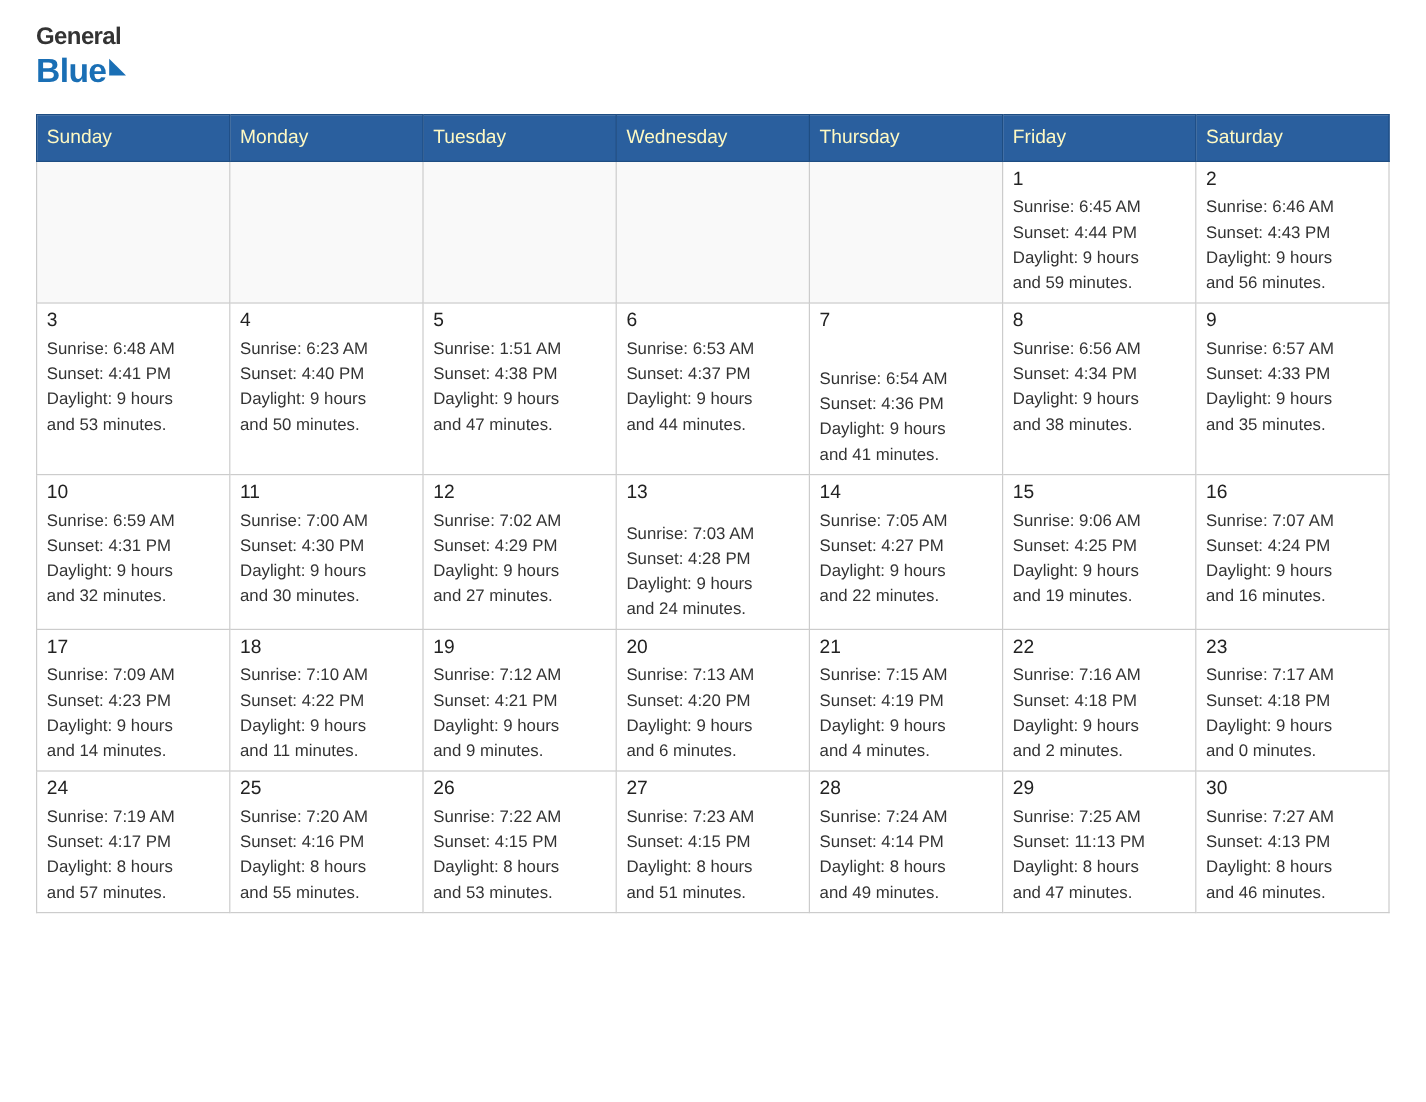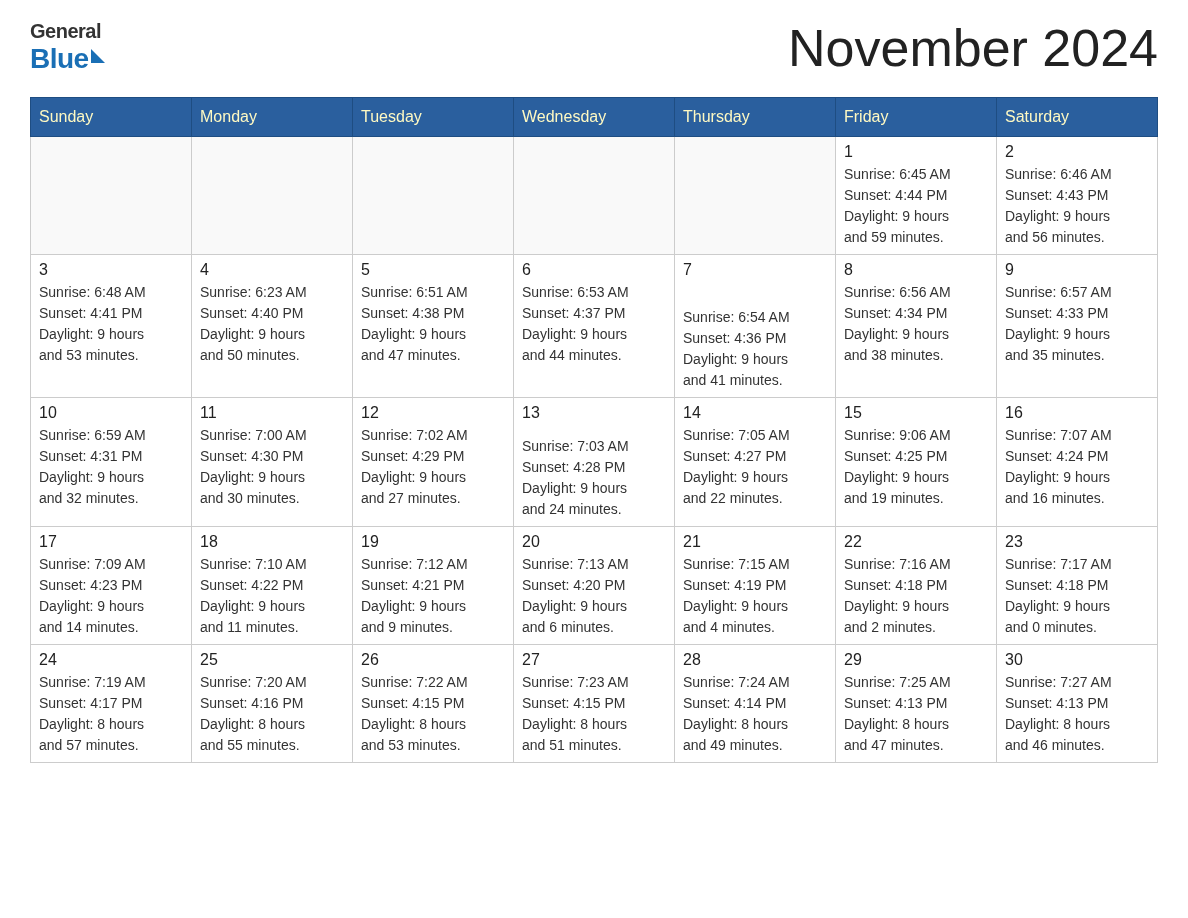--- a/index.html
+++ b/index.html
@@ -104,21 +104,20 @@
 
 <div class="header">
   <div class="logo">
     <span class="logo-general">General</span>
     <div class="logo-blue-row">
       <span class="logo-blue">Blue</span>
       <div class="logo-triangle"></div>
     </div>
   </div>
   <div class="title-block">
-    <div class="month-year">November 2024</div>
   </div>
 </div>
 
 <table class="calendar">
   <thead>
     <tr>
     <th>Sunday</th>
         <th>Monday</th>
         <th>Tuesday</th>
         <th>Wednesday</th>
@@ -159,21 +158,21 @@
         </td>
         <td class="row-top">
           <span class="day-num">4</span>
           <div class="day-info" style="white-space: pre-line;">Sunrise: 6:23 AM
 Sunset: 4:40 PM
 Daylight: 9 hours
 and 50 minutes.</div>
         </td>
         <td class="row-top">
           <span class="day-num">5</span>
-          <div class="day-info" style="white-space: pre-line;">Sunrise: 6:51 AM
+          <div class="day-info" style="white-space: pre-line;">Sunrise: 1:51 AM
 Sunset: 4:38 PM
 Daylight: 9 hours
 and 47 minutes.</div>
         </td>
         <td class="row-top">
           <span class="day-num">6</span>
           <div class="day-info" style="white-space: pre-line;">Sunrise: 6:53 AM
 Sunset: 4:37 PM
 Daylight: 9 hours
 and 44 minutes.</div>
@@ -334,21 +333,21 @@
         <td class="row-top">
           <span class="day-num">28</span>
           <div class="day-info" style="white-space: pre-line;">Sunrise: 7:24 AM
 Sunset: 4:14 PM
 Daylight: 8 hours
 and 49 minutes.</div>
         </td>
         <td class="row-top">
           <span class="day-num">29</span>
           <div class="day-info" style="white-space: pre-line;">Sunrise: 7:25 AM
-Sunset: 4:13 PM
+Sunset: 11:13 PM
 Daylight: 8 hours
 and 47 minutes.</div>
         </td>
         <td class="row-top">
           <span class="day-num">30</span>
           <div class="day-info" style="white-space: pre-line;">Sunrise: 7:27 AM
 Sunset: 4:13 PM
 Daylight: 8 hours
 and 46 minutes.</div>
         </td>

